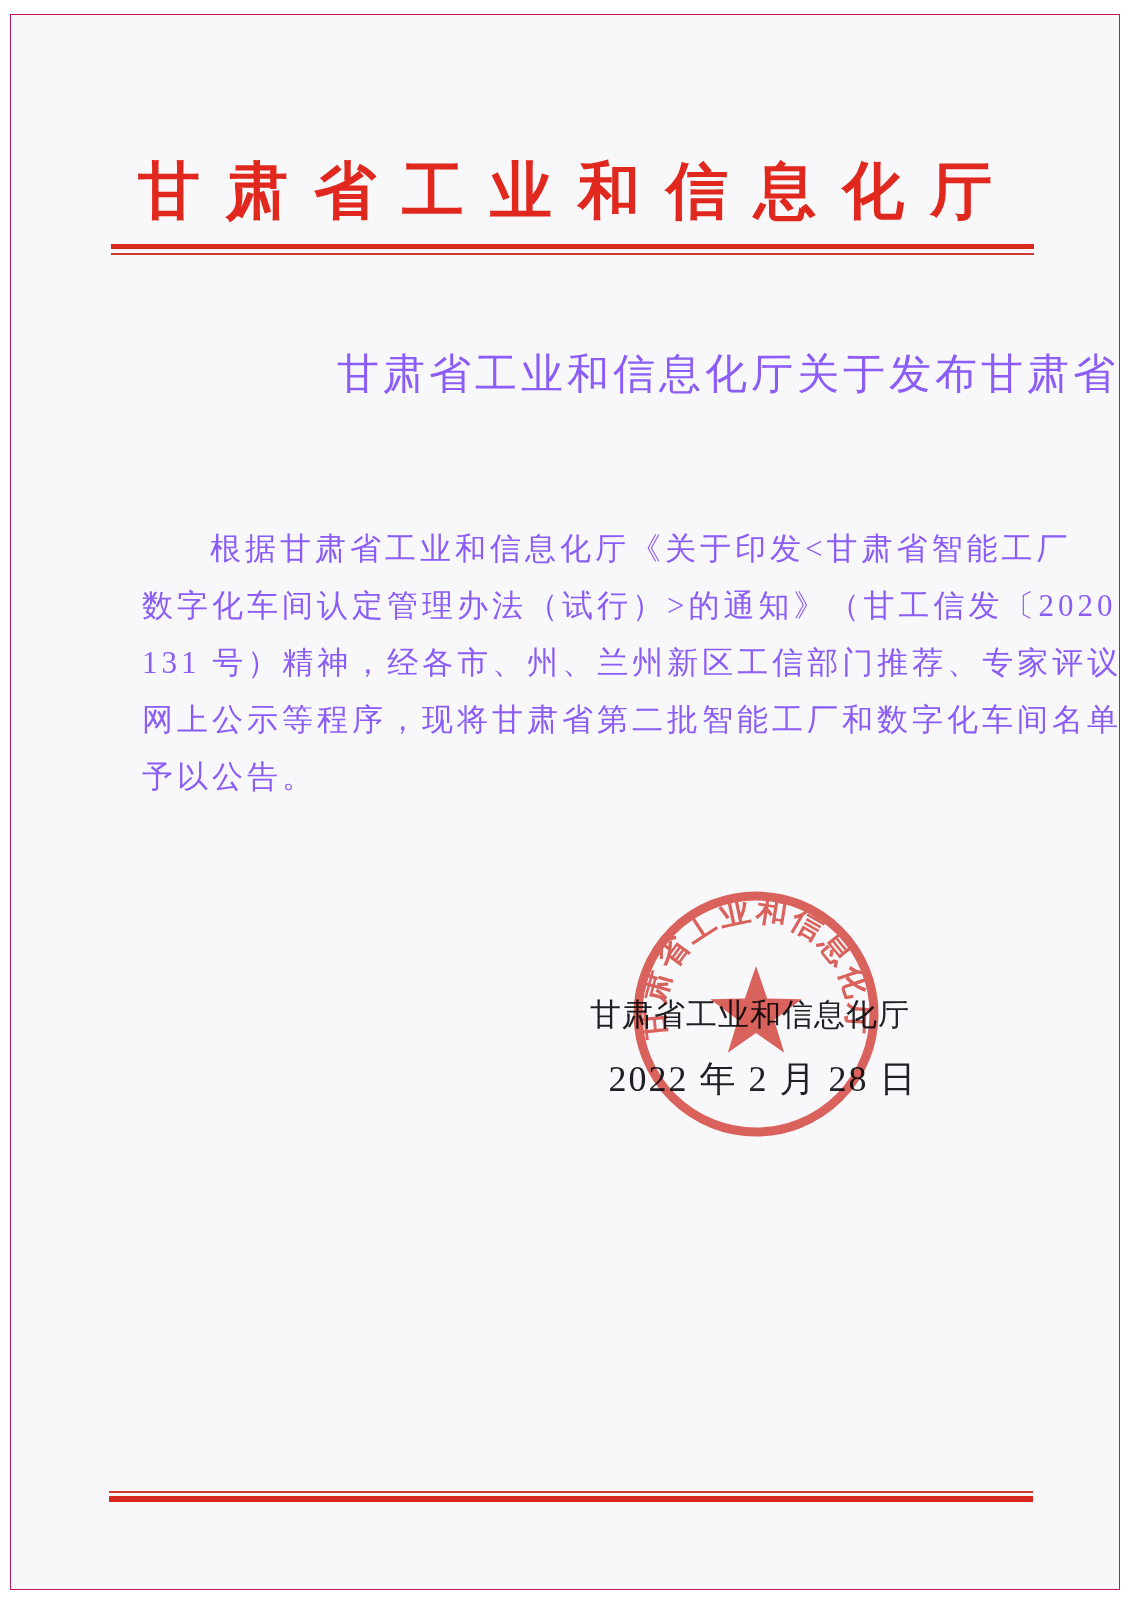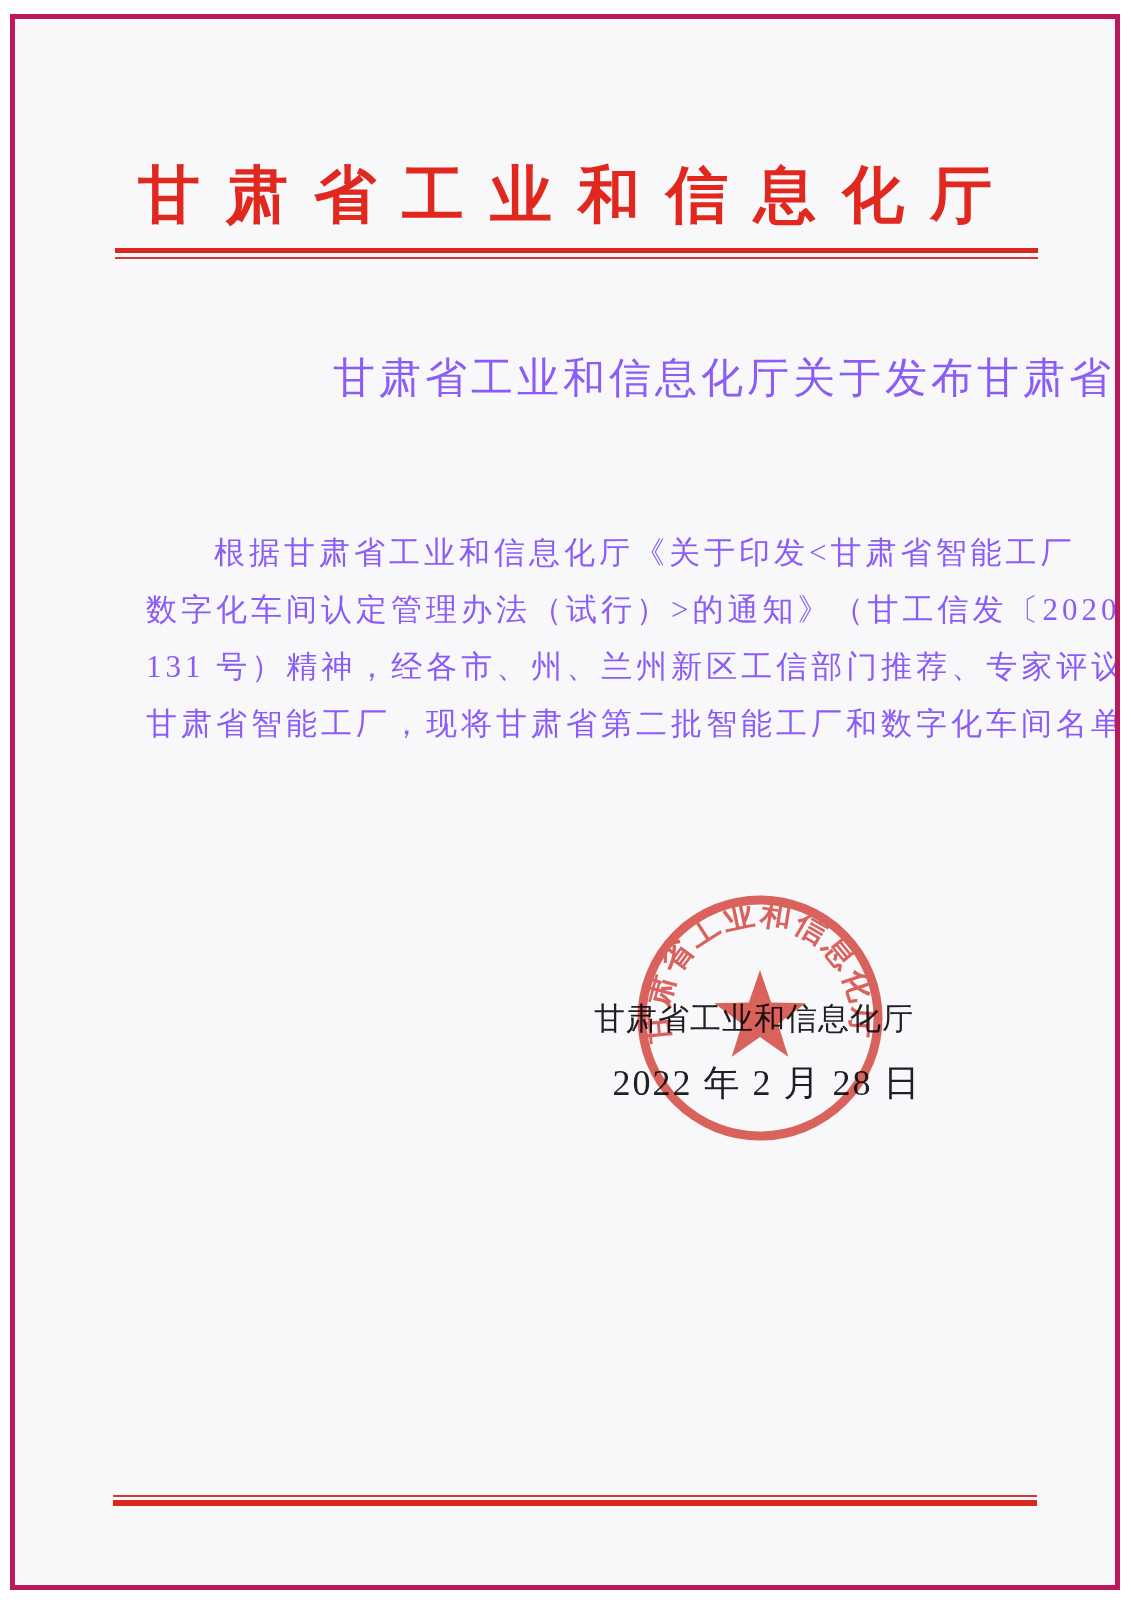--- a/index.html
+++ b/index.html
@@ -10,21 +10,21 @@
     background: #ffffff;
     font-family: "Liberation Serif", "DejaVu Serif", serif;
   }
   .paper {
     position: absolute;
     left: 10px;
     top: 14px;
     width: 1110px;
     height: 1576px;
     background: #f8f8fa;
-    border: 5px solid #be185d;
+    border: 1px solid #be185d;
     box-sizing: border-box;
     overflow: hidden;
   }
   .masthead {
     position: absolute;
     top: 136px;
     left: 0;
     width: 100%;
     text-align: center;
     font-size: 62px;
@@ -128,21 +128,22 @@
   </div>
 
   <div class="doc-title">
     <div>甘肃省工业和信息化厅关于发布甘肃省</div>
   </div>
 
   <div class="body-block">
     <div class="body-line indent">根据甘肃省工业和信息化厅《关于印发&lt;甘肃省智能工厂</div>
     <div class="body-line">数字化车间认定管理办法（试行）&gt;的通知》（甘工信发〔2020〕</div>
     <div class="body-line">131 号）精神，经各市、州、兰州新区工信部门推荐、专家评议、</div>
-    <div class="body-line">甘肃省智能工厂，现将甘肃省第二批智能工厂和数字化车间名单</div>
+    <div class="body-line">网上公示等程序，现将甘肃省第二批智能工厂和数字化车间名单</div>
+    <div class="body-line last">予以公告。</div>
   </div>
 
   <div class="sig-agency">甘肃省工业和信息化厅</div>
 
   <div class="sig-date">2022 年 2 月 28 日</div>
 
   <svg class="seal" viewBox="-132 -132 264 264">
     <circle cx="0" cy="0" r="118" fill="none" stroke="#dd4f48" stroke-width="9"></circle>
     <path id="sealArc" d="M -89.8 24.1 A 93 93 0 1 1 89.8 24.1" fill="none"></path>
     <text font-size="31" fill="#dd4f48" font-weight="bold">

